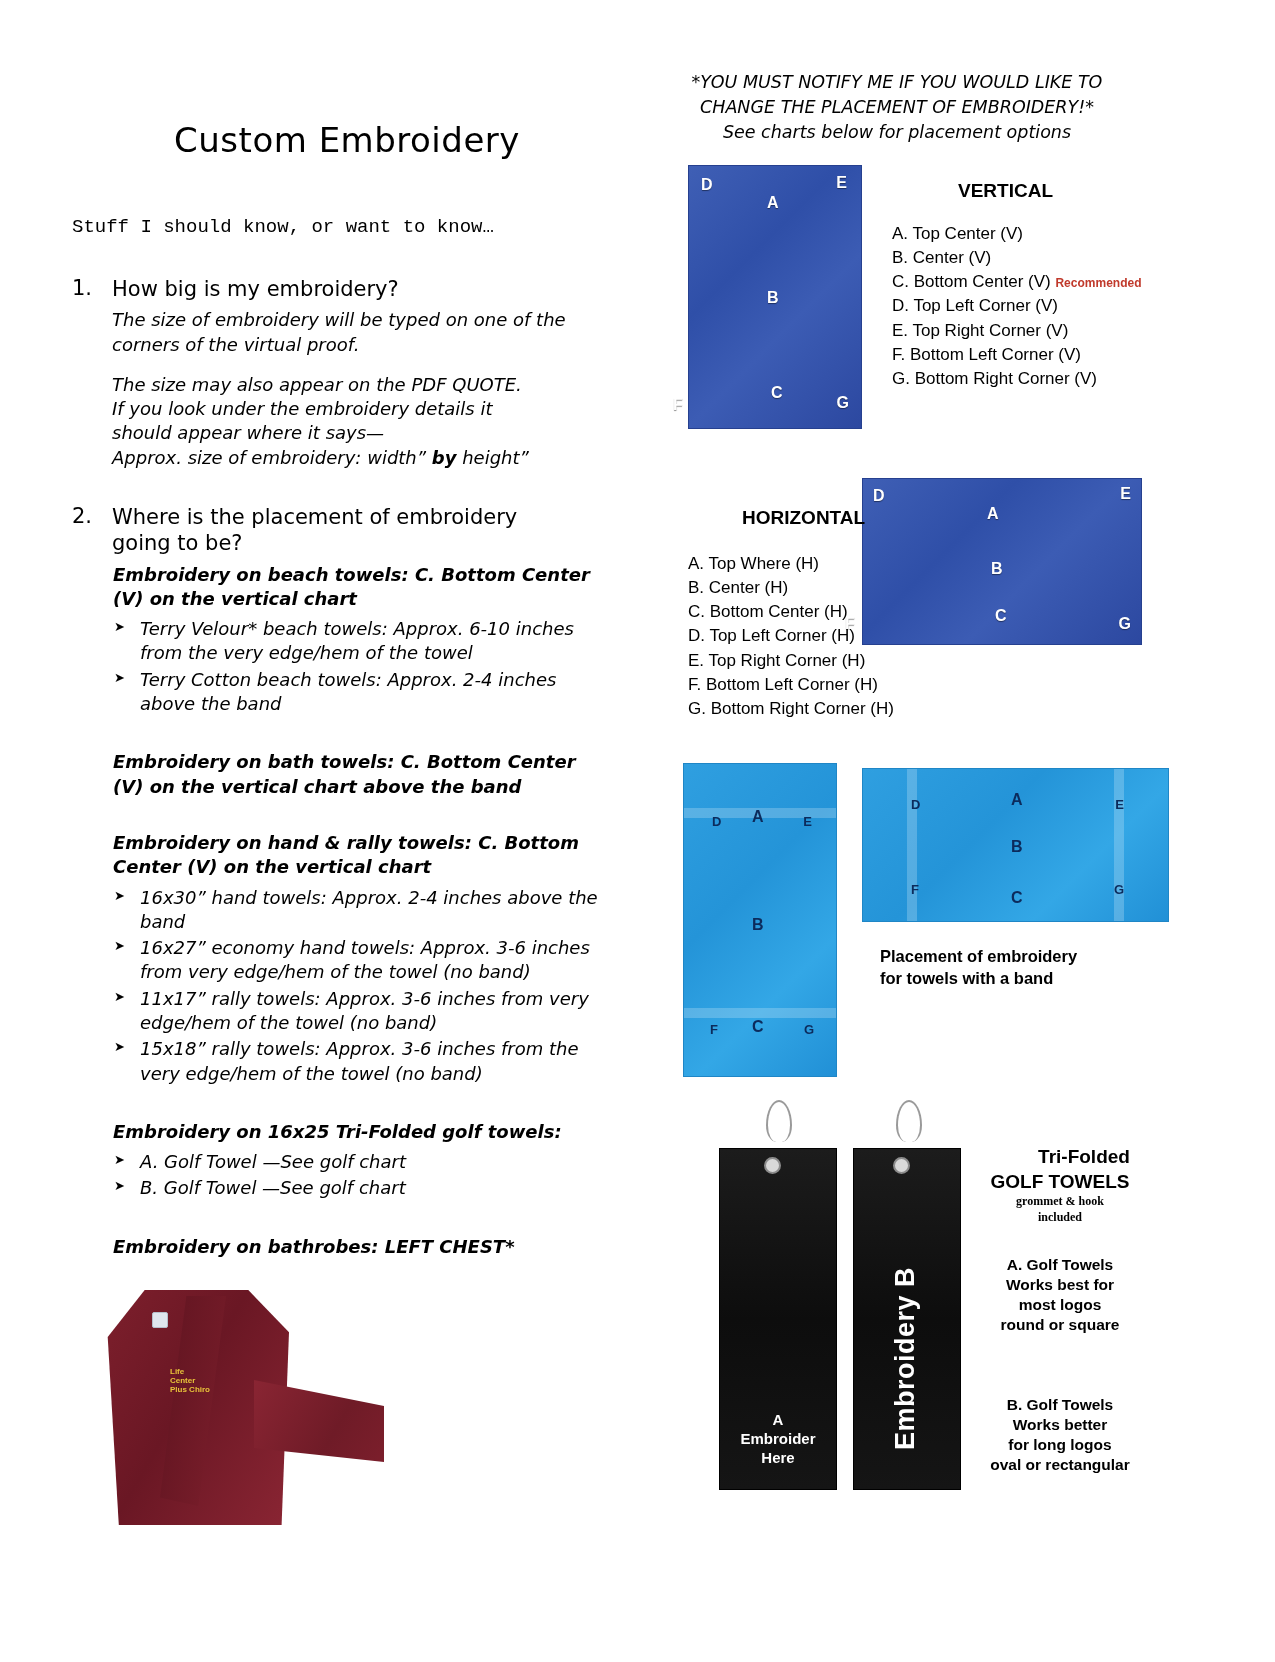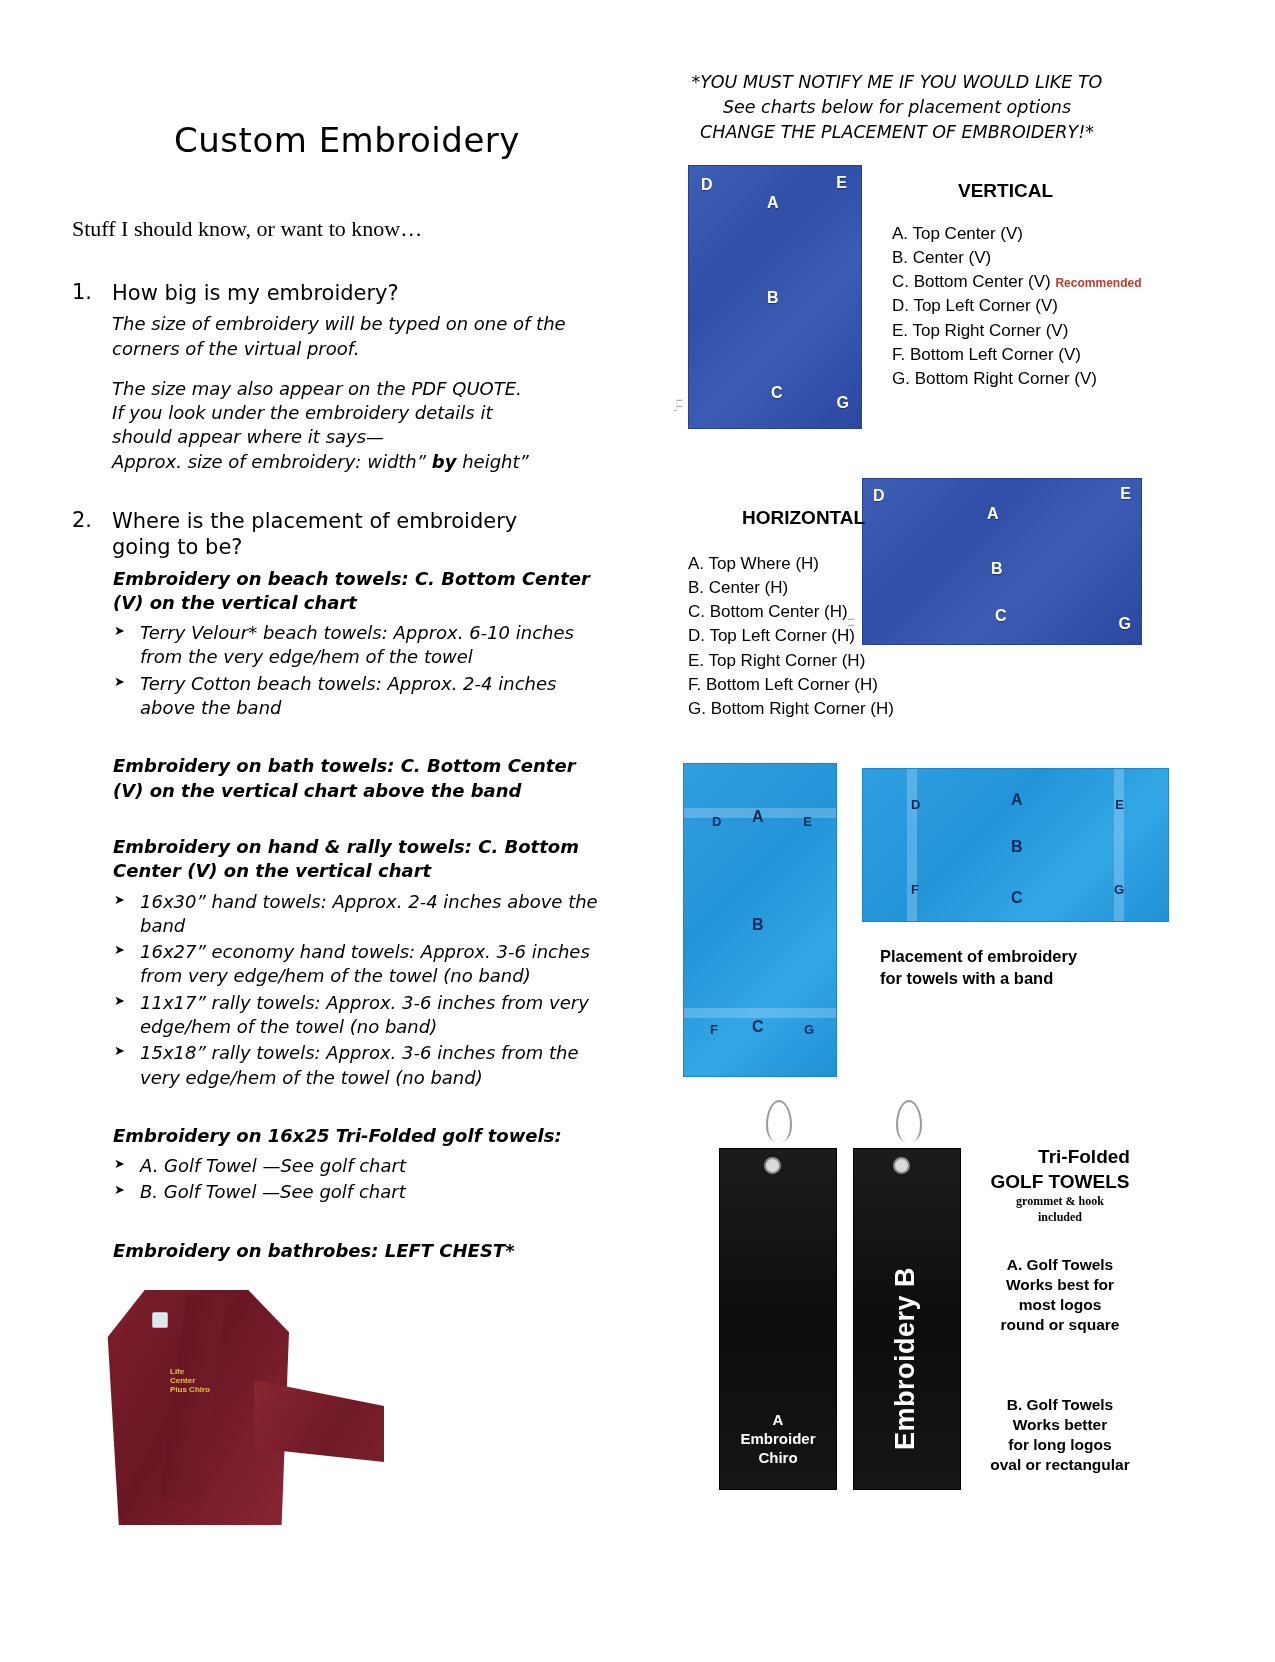--- a/index.html
+++ b/index.html
@@ -22,22 +22,22 @@
   .doc-title {
     font-family:"DejaVu Sans", sans-serif;
     font-size:34px;
     font-weight:400;
     letter-spacing:0.5px;
     text-align:center;
     margin:0 0 56px 0;
     padding-left:10px;
   }
   .lead {
-    font-family:Liberation Serif, serif;
-    font-size:22px;
+    font-family:Liberation Mono, monospace;
+    font-size:19px;
     margin:0 0 38px 0;
   }
   .q-item { display:flex; margin-bottom:6px; }
   .q-num {
     font-family:"DejaVu Sans", sans-serif;
     font-size:21px;
     width:40px;
     flex:0 0 40px;
   }
   .q-text {
@@ -313,22 +313,22 @@
     <div class="robe-tag"></div>
     <div class="robe-logo">
       <div>Life</div>
       <div>Center</div>
       <div>Plus Chiro</div>
     </div>
   </div>
 
   <div class="notice">
     <div>*YOU MUST NOTIFY ME IF YOU WOULD LIKE TO</div>
+    <div>CHANGE THE PLACEMENT OF EMBROIDERY!*</div>
     <div>See charts below for placement options</div>
-    <div>CHANGE THE PLACEMENT OF EMBROIDERY!*</div>
   </div>
 
   <div class="towel" style="left:688px; top:165px; width:172px; height:262px;">
     <div class="lbl" style="left:12px; top:10px;">D</div>
     <div class="lbl" style="left:78px; top:28px;">A</div>
     <div class="lbl" style="right:14px; top:8px;">E</div>
     <div class="lbl" style="left:78px; top:123px;">B</div>
     <div class="lbl" style="left:-16px; top:230px;">F</div>
     <div class="lbl" style="left:82px; top:218px;">C</div>
     <div class="lbl" style="right:12px; top:228px;">G</div>
@@ -397,21 +397,21 @@
     <div>Placement of embroidery</div>
     <div>for towels with a band</div>
   </div>
 
   <div class="hook" style="left:766px; top:1100px;"></div>
   <div class="towel black" style="left:719px; top:1148px; width:116px; height:340px;">
     <div class="grommet" style="left:44px; top:8px;"></div>
     <div class="towel-center-text" style="left:0; top:262px;">
       <div>A</div>
       <div>Embroider</div>
-      <div>Chiro</div>
+      <div>Here</div>
     </div>
   </div>
 
   <div class="hook" style="left:896px; top:1100px;"></div>
   <div class="towel black" style="left:853px; top:1148px; width:106px; height:340px;">
     <div class="grommet" style="left:39px; top:8px;"></div>
     <div class="vertical-text" style="left:36px; top:118px;">Embroidery B</div>
   </div>
 
   <div class="golf-note" style="left:960px; top:1145px; width:200px;">

